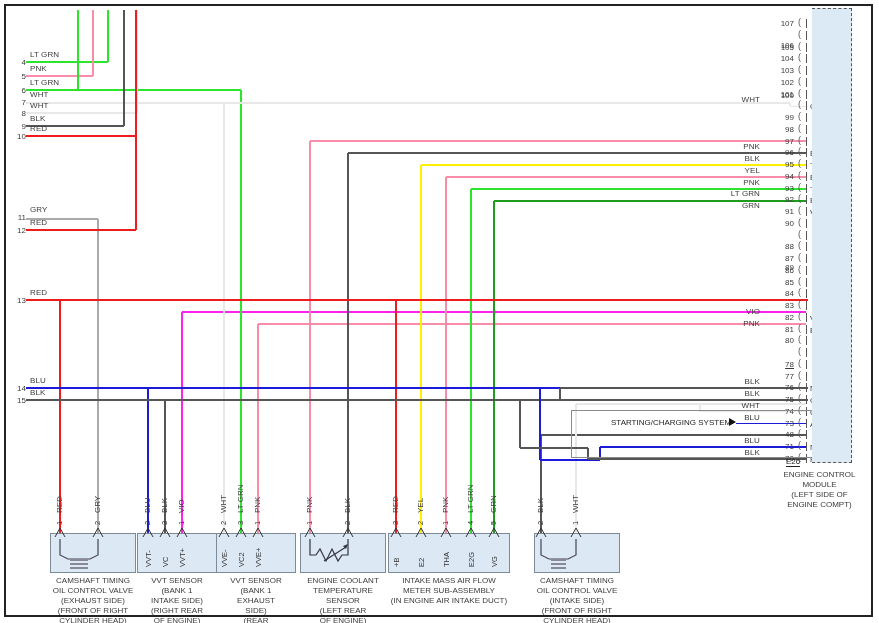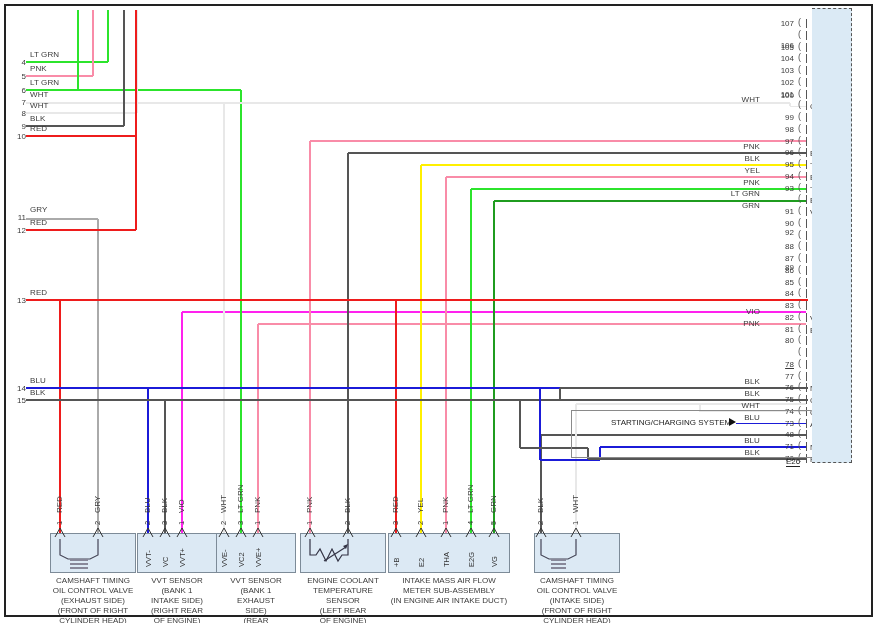--- a/index.html
+++ b/index.html
@@ -208,21 +208,21 @@
       <div class="wire" style="left: 806px; top: 171.75px; width: 1px; height: 9px; background: rgb(85, 85, 85);"></div>
       <div class="wire" style="left: 844px; top: 171.75px; width: 1.5px; height: 9px; background: rgb(102, 102, 102);"></div>
       <div class="lbl" style="left: 810px; top: 172.75px;">ETHA</div>
       <div class="lbl r" style="left: 690px; width: 70px; top: 165.75px;">YEL</div>
       <div class="pinno" style="left: 764px; width: 30px; top: 183.5px;">93</div>
       <div class="pinbrk" style="left: 798px; top: 182.5px;">(</div>
       <div class="wire" style="left: 806px; top: 183.5px; width: 1px; height: 9px; background: rgb(85, 85, 85);"></div>
       <div class="wire" style="left: 844px; top: 183.5px; width: 1.5px; height: 9px; background: rgb(102, 102, 102);"></div>
       <div class="lbl" style="left: 810px; top: 184.5px;">THA</div>
       <div class="lbl r" style="left: 690px; width: 70px; top: 177.5px;">PNK</div>
-      <div class="pinno" style="left: 764px; width: 30px; top: 195.25px; margin-top: 33px;">92</div>
+      <div class="pinno" style="left: 764px; width: 30px; top: 195.25px;">92</div>
       <div class="pinbrk" style="left: 798px; top: 194.25px;">(</div>
       <div class="wire" style="left: 806px; top: 195.25px; width: 1px; height: 9px; background: rgb(85, 85, 85);"></div>
       <div class="wire" style="left: 844px; top: 195.25px; width: 1.5px; height: 9px; background: rgb(102, 102, 102);"></div>
       <div class="lbl" style="left: 810px; top: 196.25px;">E2G</div>
       <div class="lbl r" style="left: 690px; width: 70px; top: 189.25px;">LT GRN</div>
       <div class="pinno" style="left: 764px; width: 30px; top: 207px;">91</div>
       <div class="pinbrk" style="left: 798px; top: 206px;">(</div>
       <div class="wire" style="left: 806px; top: 207px; width: 1px; height: 9px; background: rgb(85, 85, 85);"></div>
       <div class="wire" style="left: 844px; top: 207px; width: 1.5px; height: 9px; background: rgb(102, 102, 102);"></div>
       <div class="lbl" style="left: 810px; top: 208px;">VG</div>
@@ -325,20 +325,24 @@
       <div class="pinbrk" style="left: 798px; top: 452.75px;">(</div>
       <div class="wire" style="left: 806px; top: 453.75px; width: 1px; height: 9px; background: rgb(85, 85, 85);"></div>
       <div class="wire" style="left: 844px; top: 453.75px; width: 1.5px; height: 9px; background: rgb(102, 102, 102);"></div>
       <div class="lbl" style="left: 810px; top: 454.75px;">P</div>
       <div class="lbl r" style="left: 690px; width: 70px; top: 447.75px;">BLK</div>
     </div>
 
   <div class="ecm" style="left:812px;top:8px;width:40px;height:455px;"></div>
   <div class="ecmdash" style="left:812px;top:8px;width:40px;height:455px;border-left:none;"></div>
   <div class="e26" style="left:786px;top:457px;">E26</div>
+  <div class="caption" style="left:762px;top:470px;width:115px;">ENGINE CONTROL
+MODULE
+(LEFT SIDE OF
+ENGINE COMPT)</div>
 
   <div class="scbox" style="left:571px;top:410px;width:240px;height:48px;border-right:none;"></div>
   <div class="sctxt" style="left:611px;top:418px;">STARTING/CHARGING SYSTEM</div>
   <div class="arrow" style="left:729px;top:418px;transform:rotate(180deg);"></div>
 
   <div id="components">
       <div class="box" style="left: 50px; top: 533px; width: 86px; height: 40px;"></div>
       <svg width="86" height="40" style="position: absolute; left: 50px; top: 533px;">
         <path d="M10 6 L10 22 L18 26 L40 26 L48 22 L48 6" fill="none" stroke="#445" stroke-width="1.2"></path>
         <rect x="20" y="26" width="18" height="2" fill="#889"></rect>

